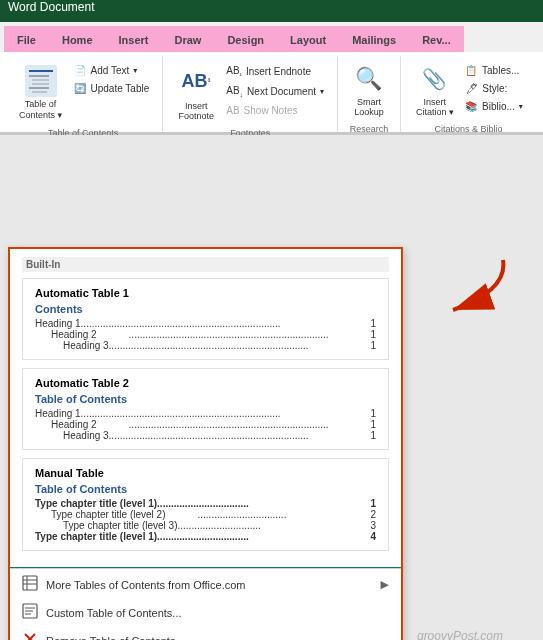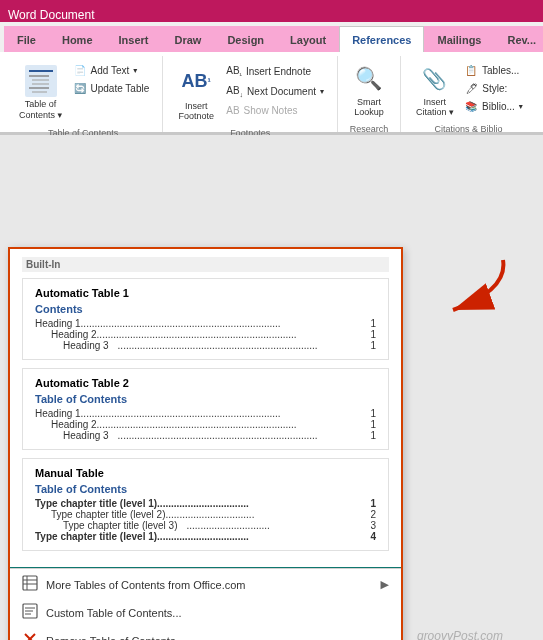--- a/index.html
+++ b/index.html
@@ -7,25 +7,25 @@
       font-family: 'Segoe UI', Arial, sans-serif;
       font-size: 12px;
       background: #f0f0f0;
       width: 543px;
       height: 640px;
       overflow: hidden;
     }
 
     
     .title-bar {
-      background: #be185d;
+      background: #14532d;
       color: white;
       height: 22px;
       display: flex;
-      align-items: flex-end;
+      align-items: flex-start;
       padding: 0 8px;
       font-size: 12px;
     }
 
     
     .ribbon {
       background: #ffffff;
       border-bottom: 1px solid #c8c8c8;
     }
 
@@ -216,22 +216,22 @@
       flex: 1;
       overflow: hidden;
       white-space: nowrap;
     }
 
     .toc-row .page-num {
       flex: 0 0 auto;
       padding-left: 2px;
     }
 
-    .toc-row.indent1 { padding-left: 16px; }
-    .toc-row.indent2 { padding-left: 28px; gap: 9px; }
+    .toc-row.indent1 { padding-left: 16px; gap: 32px; }
+    .toc-row.indent2 { padding-left: 28px; }
 
     
     .menu-items {
       background: #ffffff;
     }
 
     .menu-item {
       display: flex;
       align-items: flex-end;
       padding: 6px 12px;
@@ -297,21 +297,20 @@
 
 <div class="ribbon">
 
   <div class="tab-bar">
     <div class="tab">File</div>
     <div class="tab">Home</div>
     <div class="tab">Insert</div>
     <div class="tab">Draw</div>
     <div class="tab">Design</div>
     <div class="tab">Layout</div>
-    <div class="tab active">References</div>
     <div class="tab">Mailings</div>
     <div class="tab">Rev...</div>
   </div>
 
   <div class="ribbon-content">
 
     <div class="ribbon-group">
       <div class="ribbon-group-items">
 
         <div class="toc-btn">

